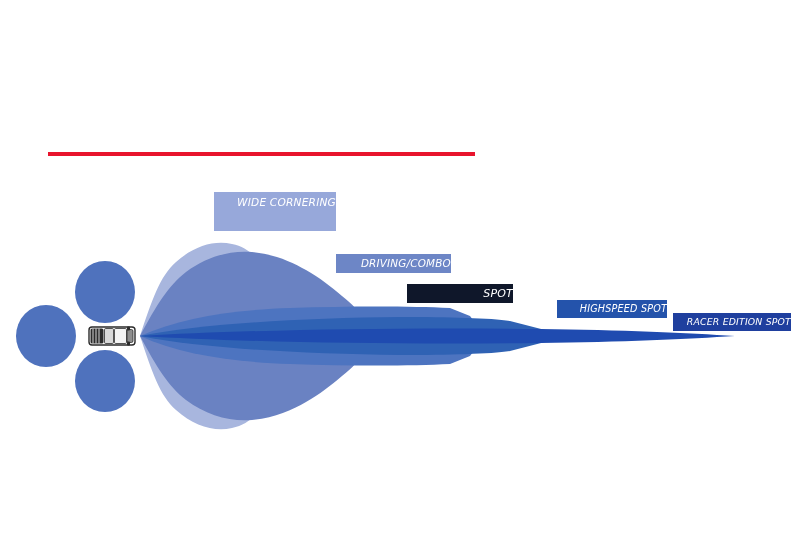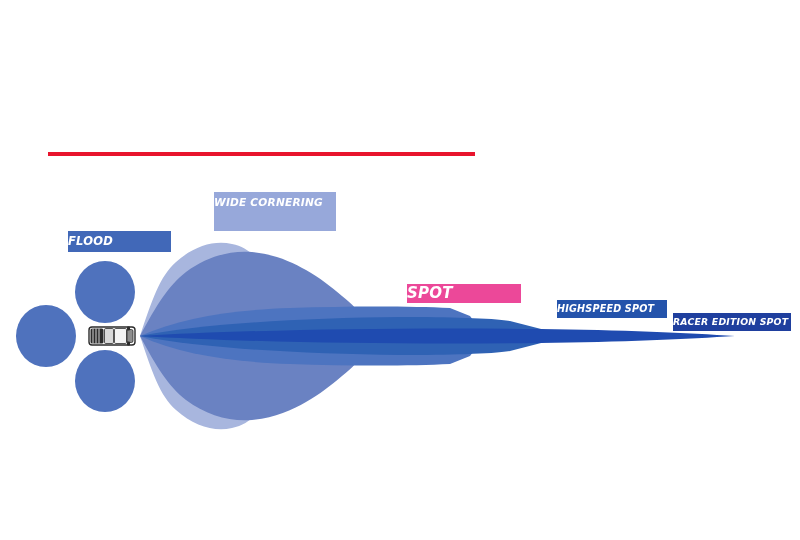--- a/index.html
+++ b/index.html
@@ -46,44 +46,44 @@
   
   .vehicle{
     position:absolute;left:88px;top:325px;
     width:48px;height:22px;
   }
 
   
   .lbl{
     position:absolute;
     font-family:"DejaVu Sans", sans-serif;
-    font-weight:bold;
+    font-weight:normal;
     font-style:italic;
     color:#ffffff;
-    text-align:left;
+    text-align:right;
     white-space:nowrap;
     letter-spacing:0.2px;
     box-sizing:border-box;
   }
   .lbl-flood{
     left:68px;top:231px;width:103px;height:21px;
     background:#4168b8;font-size:11.5px;line-height:21px;
   }
   .lbl-wide{
     left:214px;top:192px;width:122px;height:39px;
     background:#97a8da;font-size:10.6px;line-height:19px;
     padding-top:1px;
   }
   .lbl-driving{
     left:336px;top:254px;width:115px;height:19px;
     background:#6d86c6;font-size:10.4px;line-height:19px;
   }
   .lbl-spot{
-    left:407px;top:284px;width:114px;height:19px;
-    background:#ec4899;font-size:15px;line-height:19px;
+    left:407px;top:284px;width:106px;height:19px;
+    background:#0f172a;font-size:11px;line-height:19px;
   }
   .lbl-hispot{
     left:557px;top:300px;width:110px;height:18px;
     background:#2453ab;font-size:9.6px;line-height:18px;
   }
   .lbl-racer{
     left:673px;top:313px;width:118px;height:18px;
     background:#1f3f9e;font-size:9.3px;line-height:18px;
   }
 </style>
@@ -162,26 +162,26 @@
     <line x1="5" y1="3.5" x2="5" y2="18.5" stroke="#ffffff" stroke-width="0.8"></line>
     <line x1="8" y1="3.5" x2="8" y2="18.5" stroke="#ffffff" stroke-width="0.8"></line>
     <line x1="11" y1="3.5" x2="11" y2="18.5" stroke="#ffffff" stroke-width="0.8"></line>
     <rect x="16.5" y="3.5" width="9" height="15" rx="1.2" fill="#d9d9d9" stroke="#2b2b2b" stroke-width="0.8"></rect>
     <rect x="26.5" y="3.5" width="12" height="15" rx="1.2" fill="#f4f4f4" stroke="#2b2b2b" stroke-width="0.8"></rect>
     <rect x="39" y="4.5" width="6" height="13" rx="1.6" fill="#8d8d8d" stroke="#2b2b2b" stroke-width="0.8"></rect>
     <rect x="39" y="1.5" width="3" height="4" rx="1" fill="#2b2b2b"></rect>
     <rect x="39" y="16.5" width="3" height="4" rx="1" fill="#2b2b2b"></rect>
   </svg>
 
-  <div class="lbl lbl-flood">FLOOD</div>
 
   <div class="lbl lbl-wide">
     <div>WIDE CORNERING</div>
   </div>
 
+  <div class="lbl lbl-driving">DRIVING/COMBO</div>
 
   <div class="lbl lbl-spot">SPOT</div>
 
   <div class="lbl lbl-hispot">HIGHSPEED SPOT</div>
 
   <div class="lbl lbl-racer">RACER EDITION SPOT</div>
 
 </div>
 
 </body></html>

